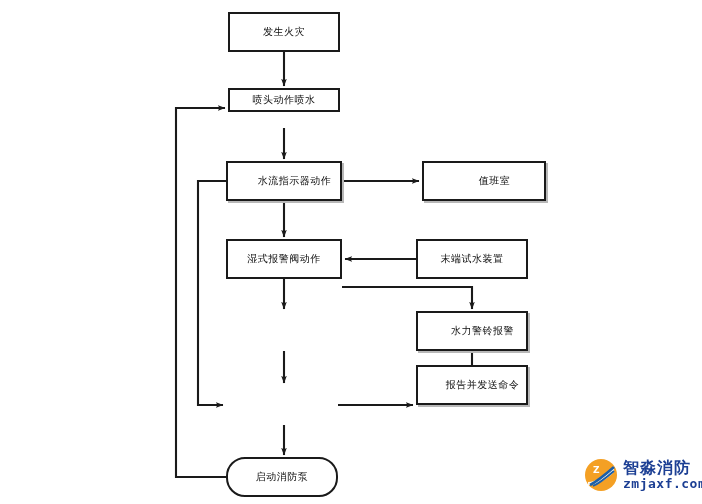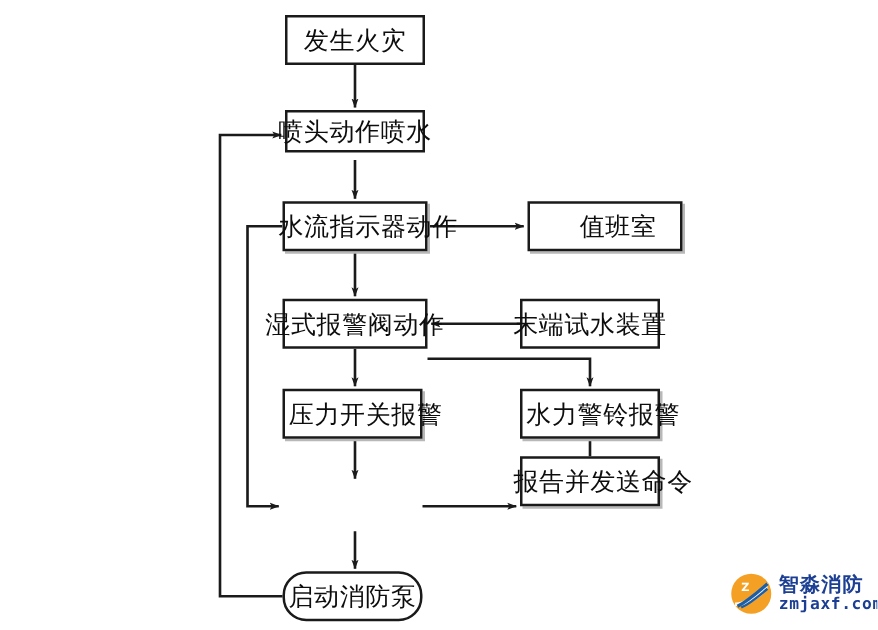--- a/index.html
+++ b/index.html
@@ -19,21 +19,21 @@
   }
   .node {
     position: absolute;
     box-sizing: border-box;
     background: #ffffff;
     border: 2px solid #1a1a1a;
     display: flex;
     align-items: center;
     justify-content: center;
     color: #0d0d0d;
-    font-size: 20px;
+    font-size: 10px;
     letter-spacing: 0.5px;
     white-space: nowrap;
     font-family: "DejaVu Sans", "Liberation Sans", sans-serif;
     filter: blur(0.35px);
   }
   .node.shadowed {
     box-shadow: 2px 2px 0 0 #b8b8b8;
     padding-left: 21px;
   }
   #wires {
@@ -105,43 +105,40 @@
 
     <path d="M226,477 L176,477 L176,108 L225,108" stroke="#1a1a1a" stroke-width="2.1" fill="none" marker-end="url(#ah)"></path>
 
     <path d="M226,181 L198,181 L198,405 L223,405" stroke="#1a1a1a" stroke-width="2.1" fill="none" marker-end="url(#ah)"></path>
   </svg>
 
   <div class="node" style="left:228px; top:12px; width:112px; height:40px;">
     <span>发生火灾</span>
   </div>
 
-  <div class="node" style="left:228px; top:88px; width:112px; height:34px;">
+  <div class="node" style="left:228px; top:88px; width:112px; height:24px;">
     <span>喷头动作喷水</span>
   </div>
 
   <div class="node shadowed" style="left:226px; top:161px; width:116px; height:40px;">
     <span>水流指示器动作</span>
   </div>
 
   <div class="node shadowed" style="left:422px; top:161px; width:124px; height:40px;justify-content:center;">
     <span>值班室</span>
   </div>
 
   <div class="node" style="left:226px; top:239px; width:116px; height:40px;">
     <span>湿式报警阀动作</span>
   </div>
 
   <div class="node" style="left:416px; top:239px; width:112px; height:40px;">
     <span>末端试水装置</span>
   </div>
 
-  <div class="node shadowed" style="left:226px; top:311px; width:112px; height:40px;">
-    <span>压力开关报警</span>
-  </div>
 
   <div class="node shadowed" style="left:416px; top:311px; width:112px; height:40px;">
     <span>水力警铃报警</span>
   </div>
 
 
   <div class="node shadowed" style="left:416px; top:365px; width:112px; height:40px;">
     <span>报告并发送命令</span>
   </div>
 

